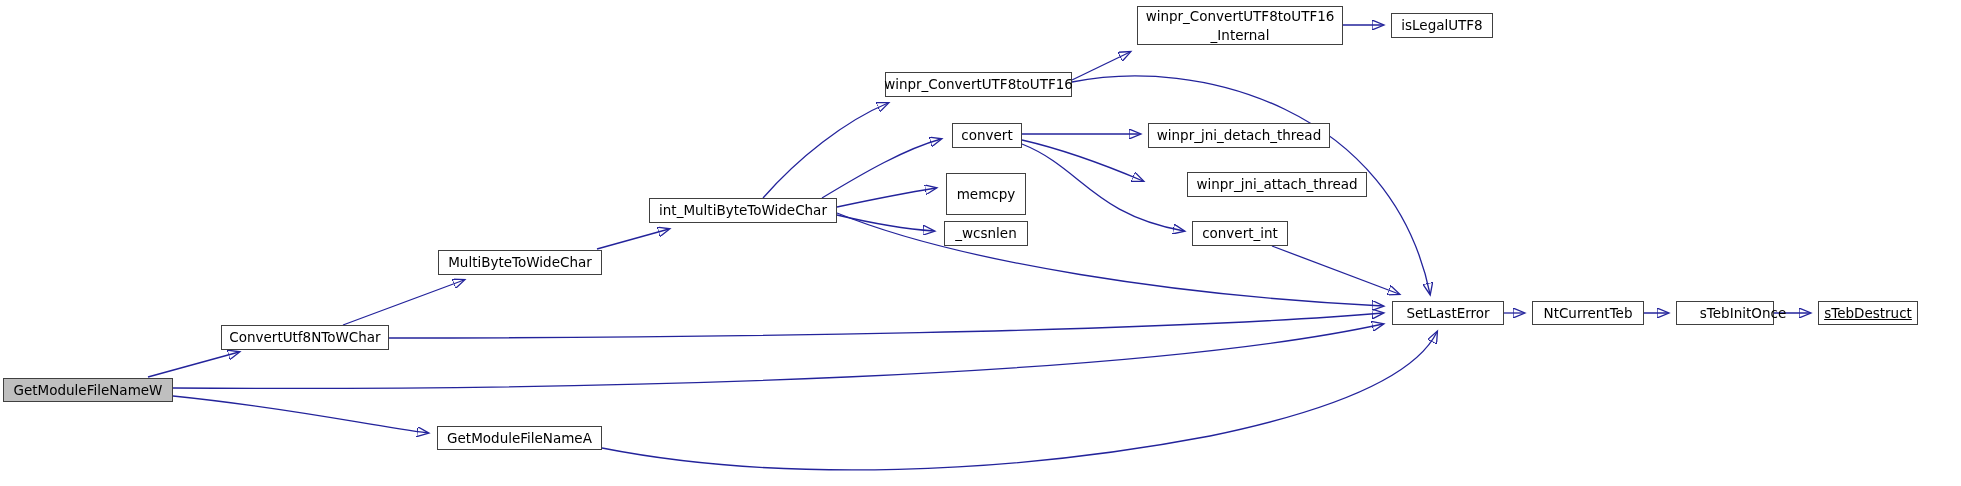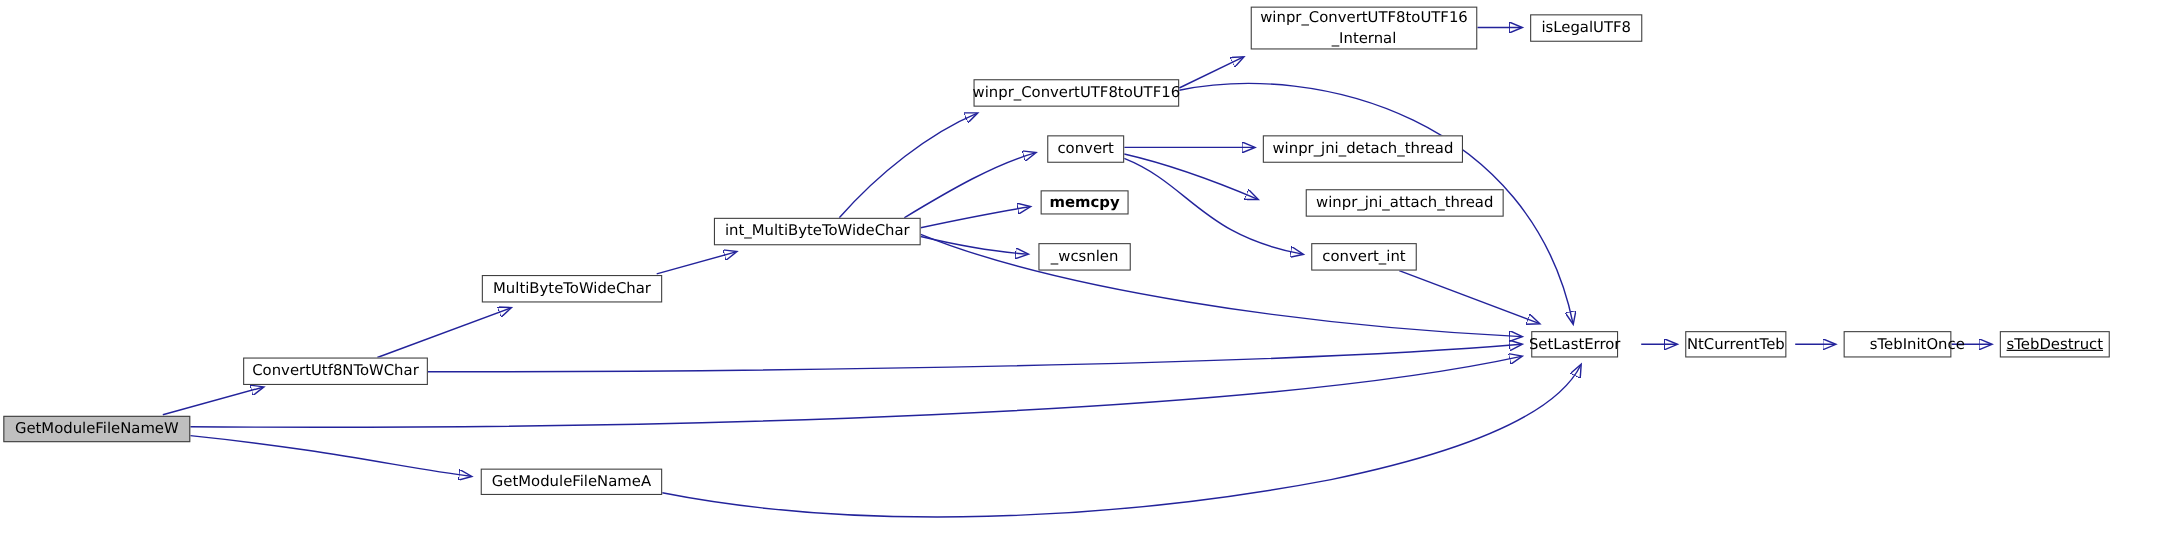--- a/index.html
+++ b/index.html
@@ -111,37 +111,37 @@
   </div>
 
   <div class="node" style="left:1148px;top:123px;width:182px;height:25px;">
     <span class="l">winpr_jni_detach_thread</span>
   </div>
 
   <div class="node" style="left:1150px;top:172px;width:180px;height:25px;margin-left:37px;">
     <span class="l">winpr_jni_attach_thread</span>
   </div>
 
-  <div class="node" style="left:946px;top:173px;width:80px;height:22px;font-weight:bold;">
+  <div class="node" style="left:946px;top:173px;width:80px;height:42px;">
     <span class="l">memcpy</span>
   </div>
 
   <div class="node" style="left:944px;top:221px;width:84px;height:25px;">
     <span class="l">_wcsnlen</span>
   </div>
 
   <div class="node" style="left:1192px;top:221px;width:96px;height:25px;">
     <span class="l">convert_int</span>
   </div>
 
-  <div class="node" style="left:1392px;top:301px;width:79px;height:24px;">
+  <div class="node" style="left:1392px;top:301px;width:112px;height:24px;">
     <span class="l">SetLastError</span>
   </div>
 
-  <div class="node" style="left:1532px;top:301px;width:92px;height:24px;">
+  <div class="node" style="left:1532px;top:301px;width:112px;height:24px;">
     <span class="l">NtCurrentTeb</span>
   </div>
 
   <div class="node" style="left:1676px;top:301px;width:98px;height:24px;padding-left:36px;">
     <span class="l">sTebInitOnce</span>
   </div>
 
   <div class="node" style="left:1818px;top:301px;width:100px;height:24px;text-decoration:underline;">
     <span class="l">sTebDestruct</span>
   </div>

